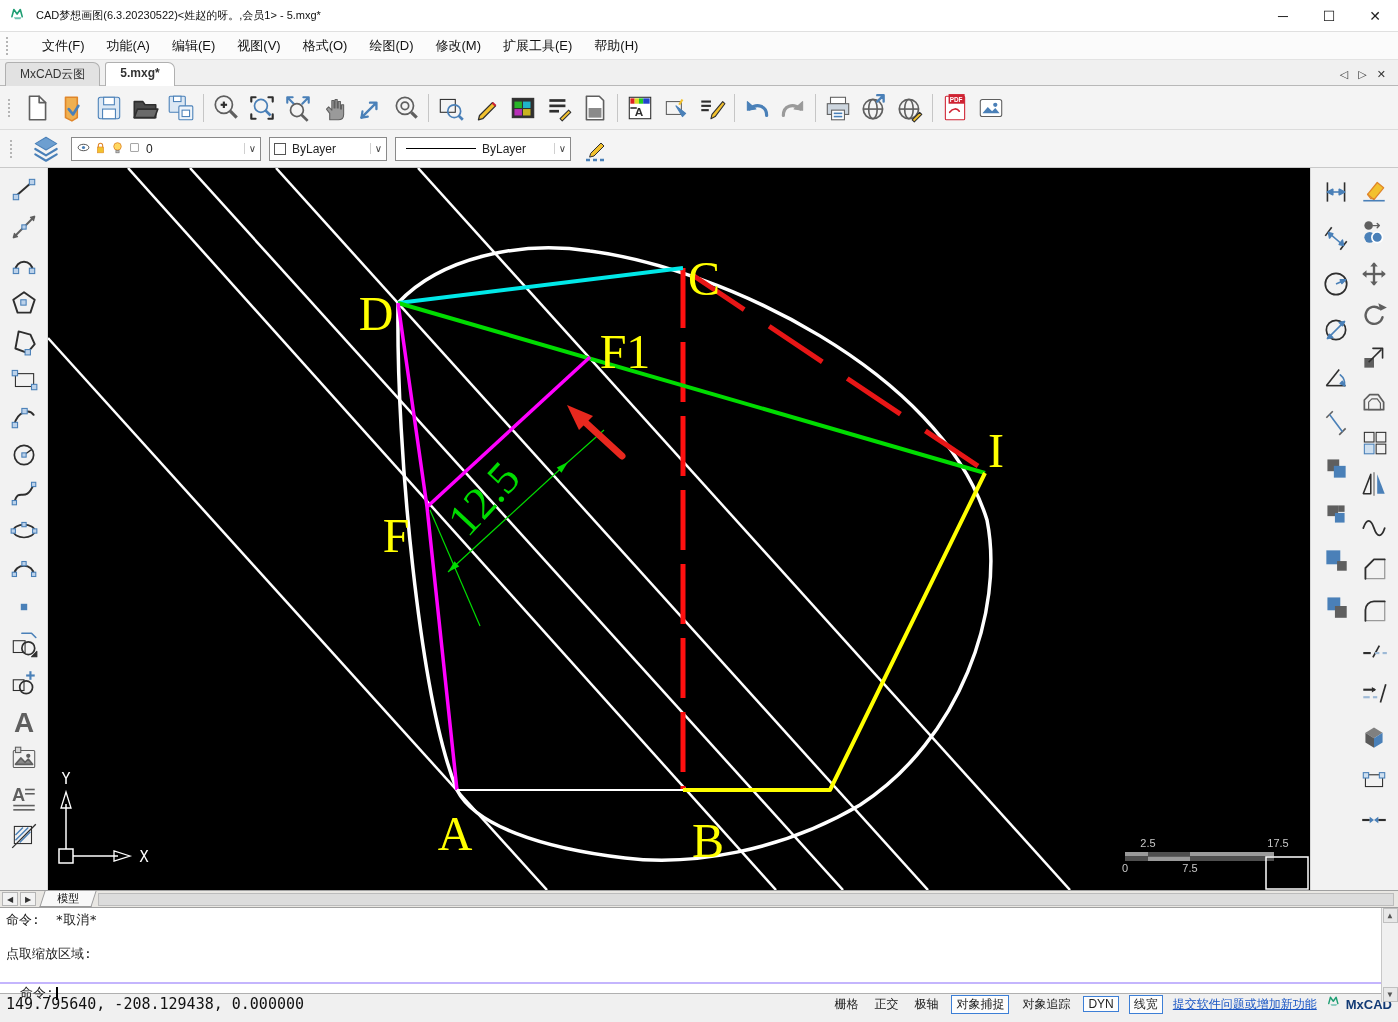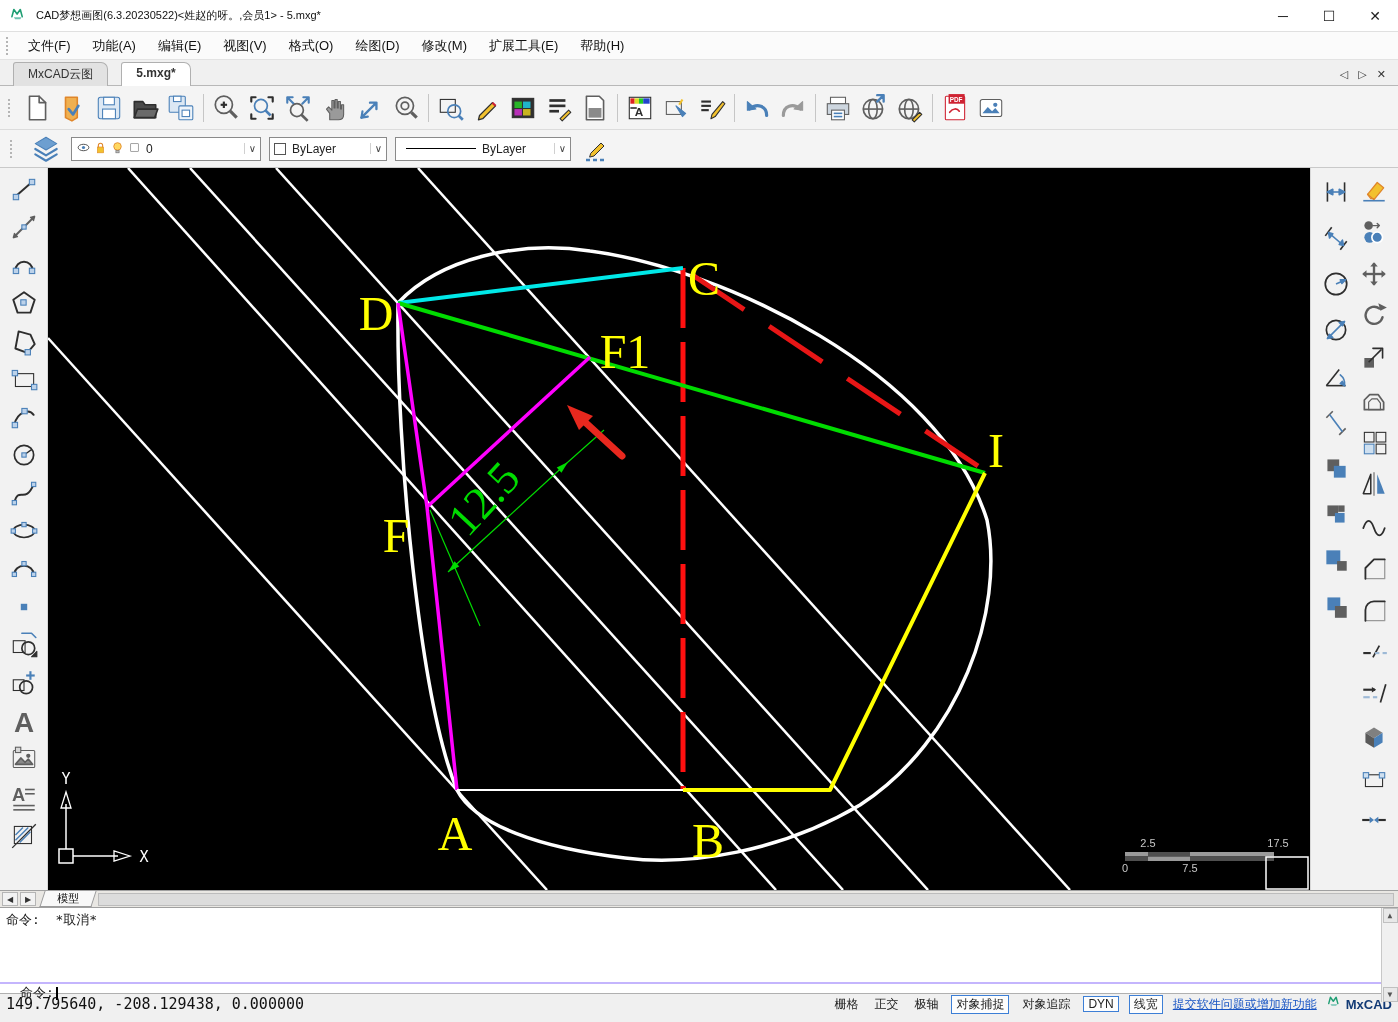--- a/index.html
+++ b/index.html
@@ -8,27 +8,27 @@
   #app { position:relative; width:1398px; height:1022px; background:#f0f0f0; }
 
   
   .titlebar { height:32px; background:#ffffff; display:flex; align-items:center; border-bottom:1px solid #e0e0e0; }
   .titlebar .appicon { width:18px; height:18px; margin:0 8px 0 10px; }
   .titlebar .title { font-size:11px; color:#111; }
   .titlebar .wincontrols { margin-left:auto; display:flex; height:100%; }
   .winbtn { width:46px; height:100%; display:flex; align-items:center; justify-content:center; font-size:14px; color:#222; cursor:default; }
 
   
-  .menubar { height:28px; background:#fbfbfb; display:flex; align-items:center; border-bottom:1px solid #e3e3e3; }
+  .menubar { height:28px; background:#fbfbfb; display:flex; align-items:center; border-bottom:1px solid #e3e3e3;gap:14px; }
   .grip { width:5px; height:18px; margin:0 6px 0 6px; border-left:2px dotted #b5b5b5; }
   .menu-item { padding:4px 11px; font-size:13px; color:#111; }
 
   
   .tabrow { height:26px; background:#f0f0f0; display:flex; align-items:flex-end; border-bottom:1px solid #b8b8b8; }
-  .dtab { padding:3px 14px 3px 14px; font-size:12px; color:#333; border:1px solid #b0b0b0; border-bottom:none; background:#e2e2e2; margin-left:13px; border-radius:3px 7px 0 0; position:relative; top:1px; }
+  .dtab { padding:3px 14px 3px 14px; font-size:12px; color:#333; border:1px solid #b0b0b0; border-bottom:none; background:#e2e2e2; margin-left:5px; border-radius:3px 7px 0 0; position:relative; top:1px; }
   .dtab.active { background:#ffffff; font-weight:bold; }
   .tabrow .tabctrls { margin-left:auto; display:flex; gap:10px; padding:0 12px 4px 0; font-size:11px; color:#333; }
 
   
   .toolbar1 { height:44px; background:#f4f4f4; display:flex; align-items:center; padding-left:2px; border-bottom:1px solid #dcdcdc; }
   .tbtn { width:36px; height:36px; display:flex; align-items:center; justify-content:center; border-radius:3px; }
   .tsep { width:1px; height:28px; background:#c6c6c6; margin:0 4px; }
   .toolbar2 { height:38px; background:#f4f4f4; display:flex; align-items:center; gap:8px; padding-left:4px; border-bottom:1px solid #c9c9c9; }
   .combo { height:24px; background:#fff; border:1px solid #8a8a8a; display:flex; align-items:center; font-size:12px; padding-left:4px; position:relative; }
   .combo .arrow { margin-left:auto; width:16px; text-align:center; color:#444; font-size:10px; border-left:1px solid #d0d0d0; }
@@ -753,20 +753,21 @@
     <span class="mnav">◀</span>
     <span class="mnav">▶</span>
     <span class="mtab"><span>模型</span></span>
     <span class="mscroll"></span>
   </div>
 
   <div class="cmdwin">
     <div class="cmdhist" id="cmdhist">
         <div>命令:  *取消*</div>
         <div></div>
+        <div>点取缩放区域:</div>
       </div>
     <div class="cmdline"><span>命令:</span><span class="cursor"></span></div>
     <div class="cmdscroll">
       <span class="scrbtn">▲</span>
       <span class="scrbtn">▼</span>
     </div>
   </div>
 
   <div class="statusbar">
     <span class="coords">149.795640,  -208.129438,  0.000000</span>

